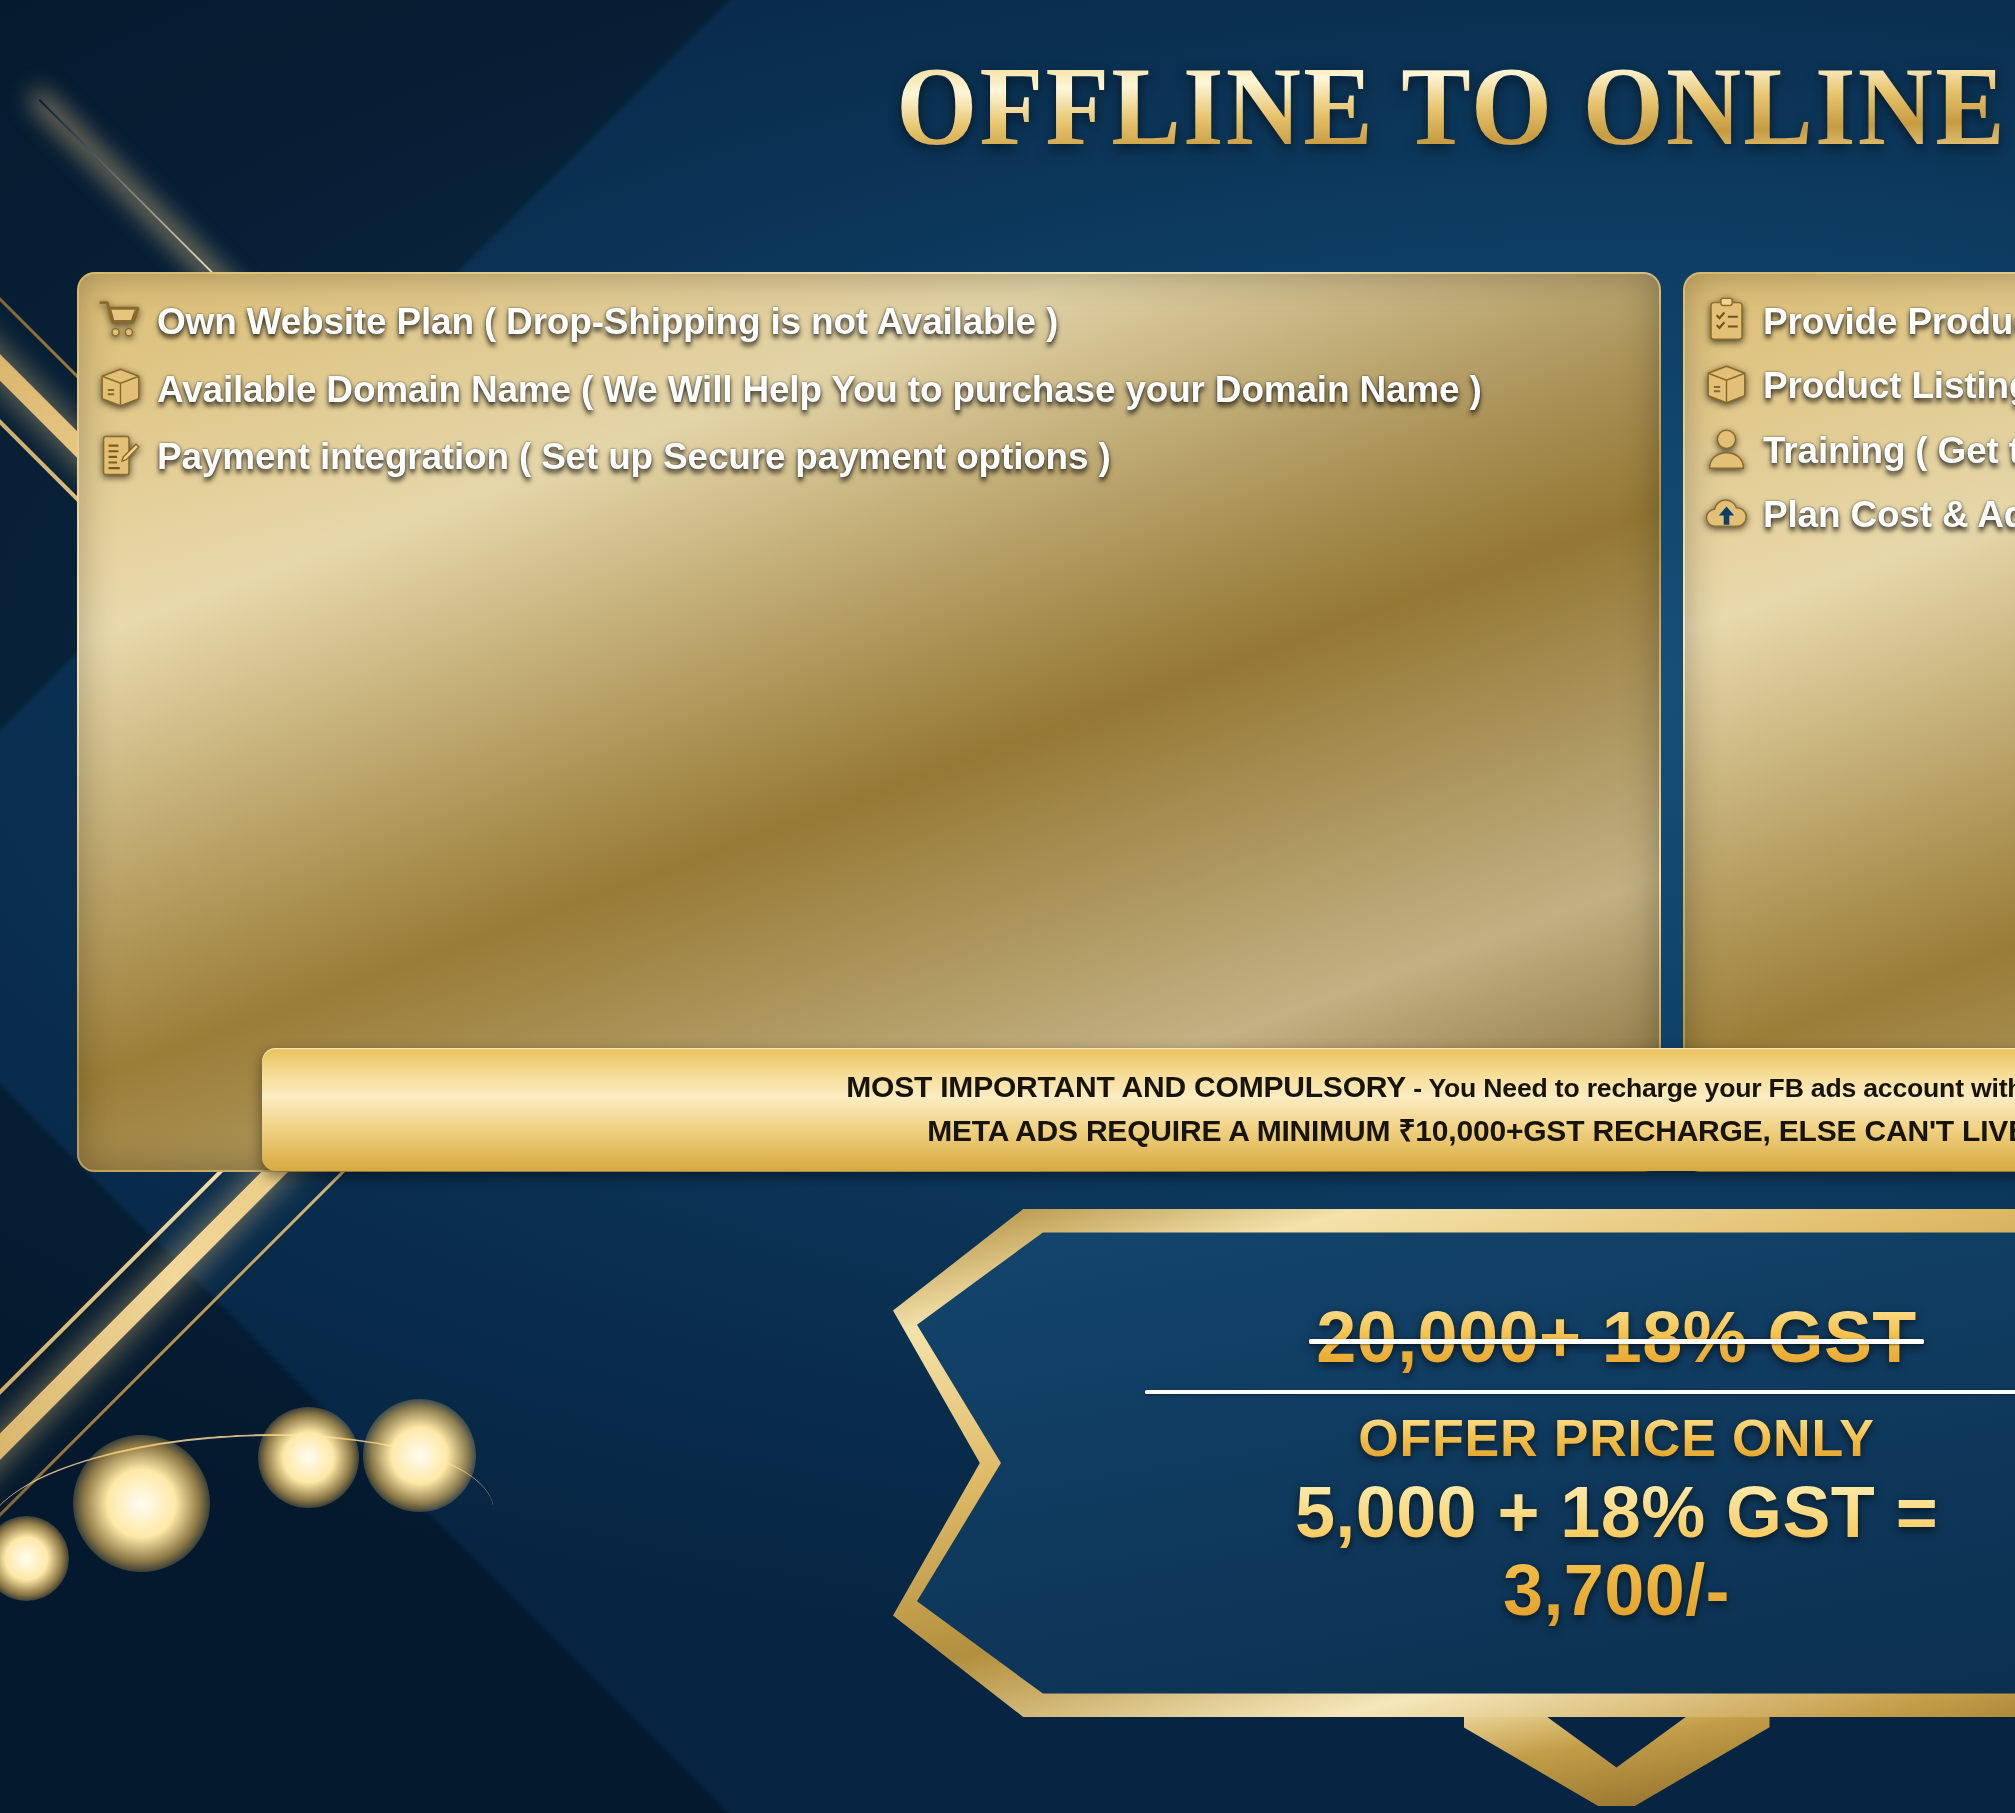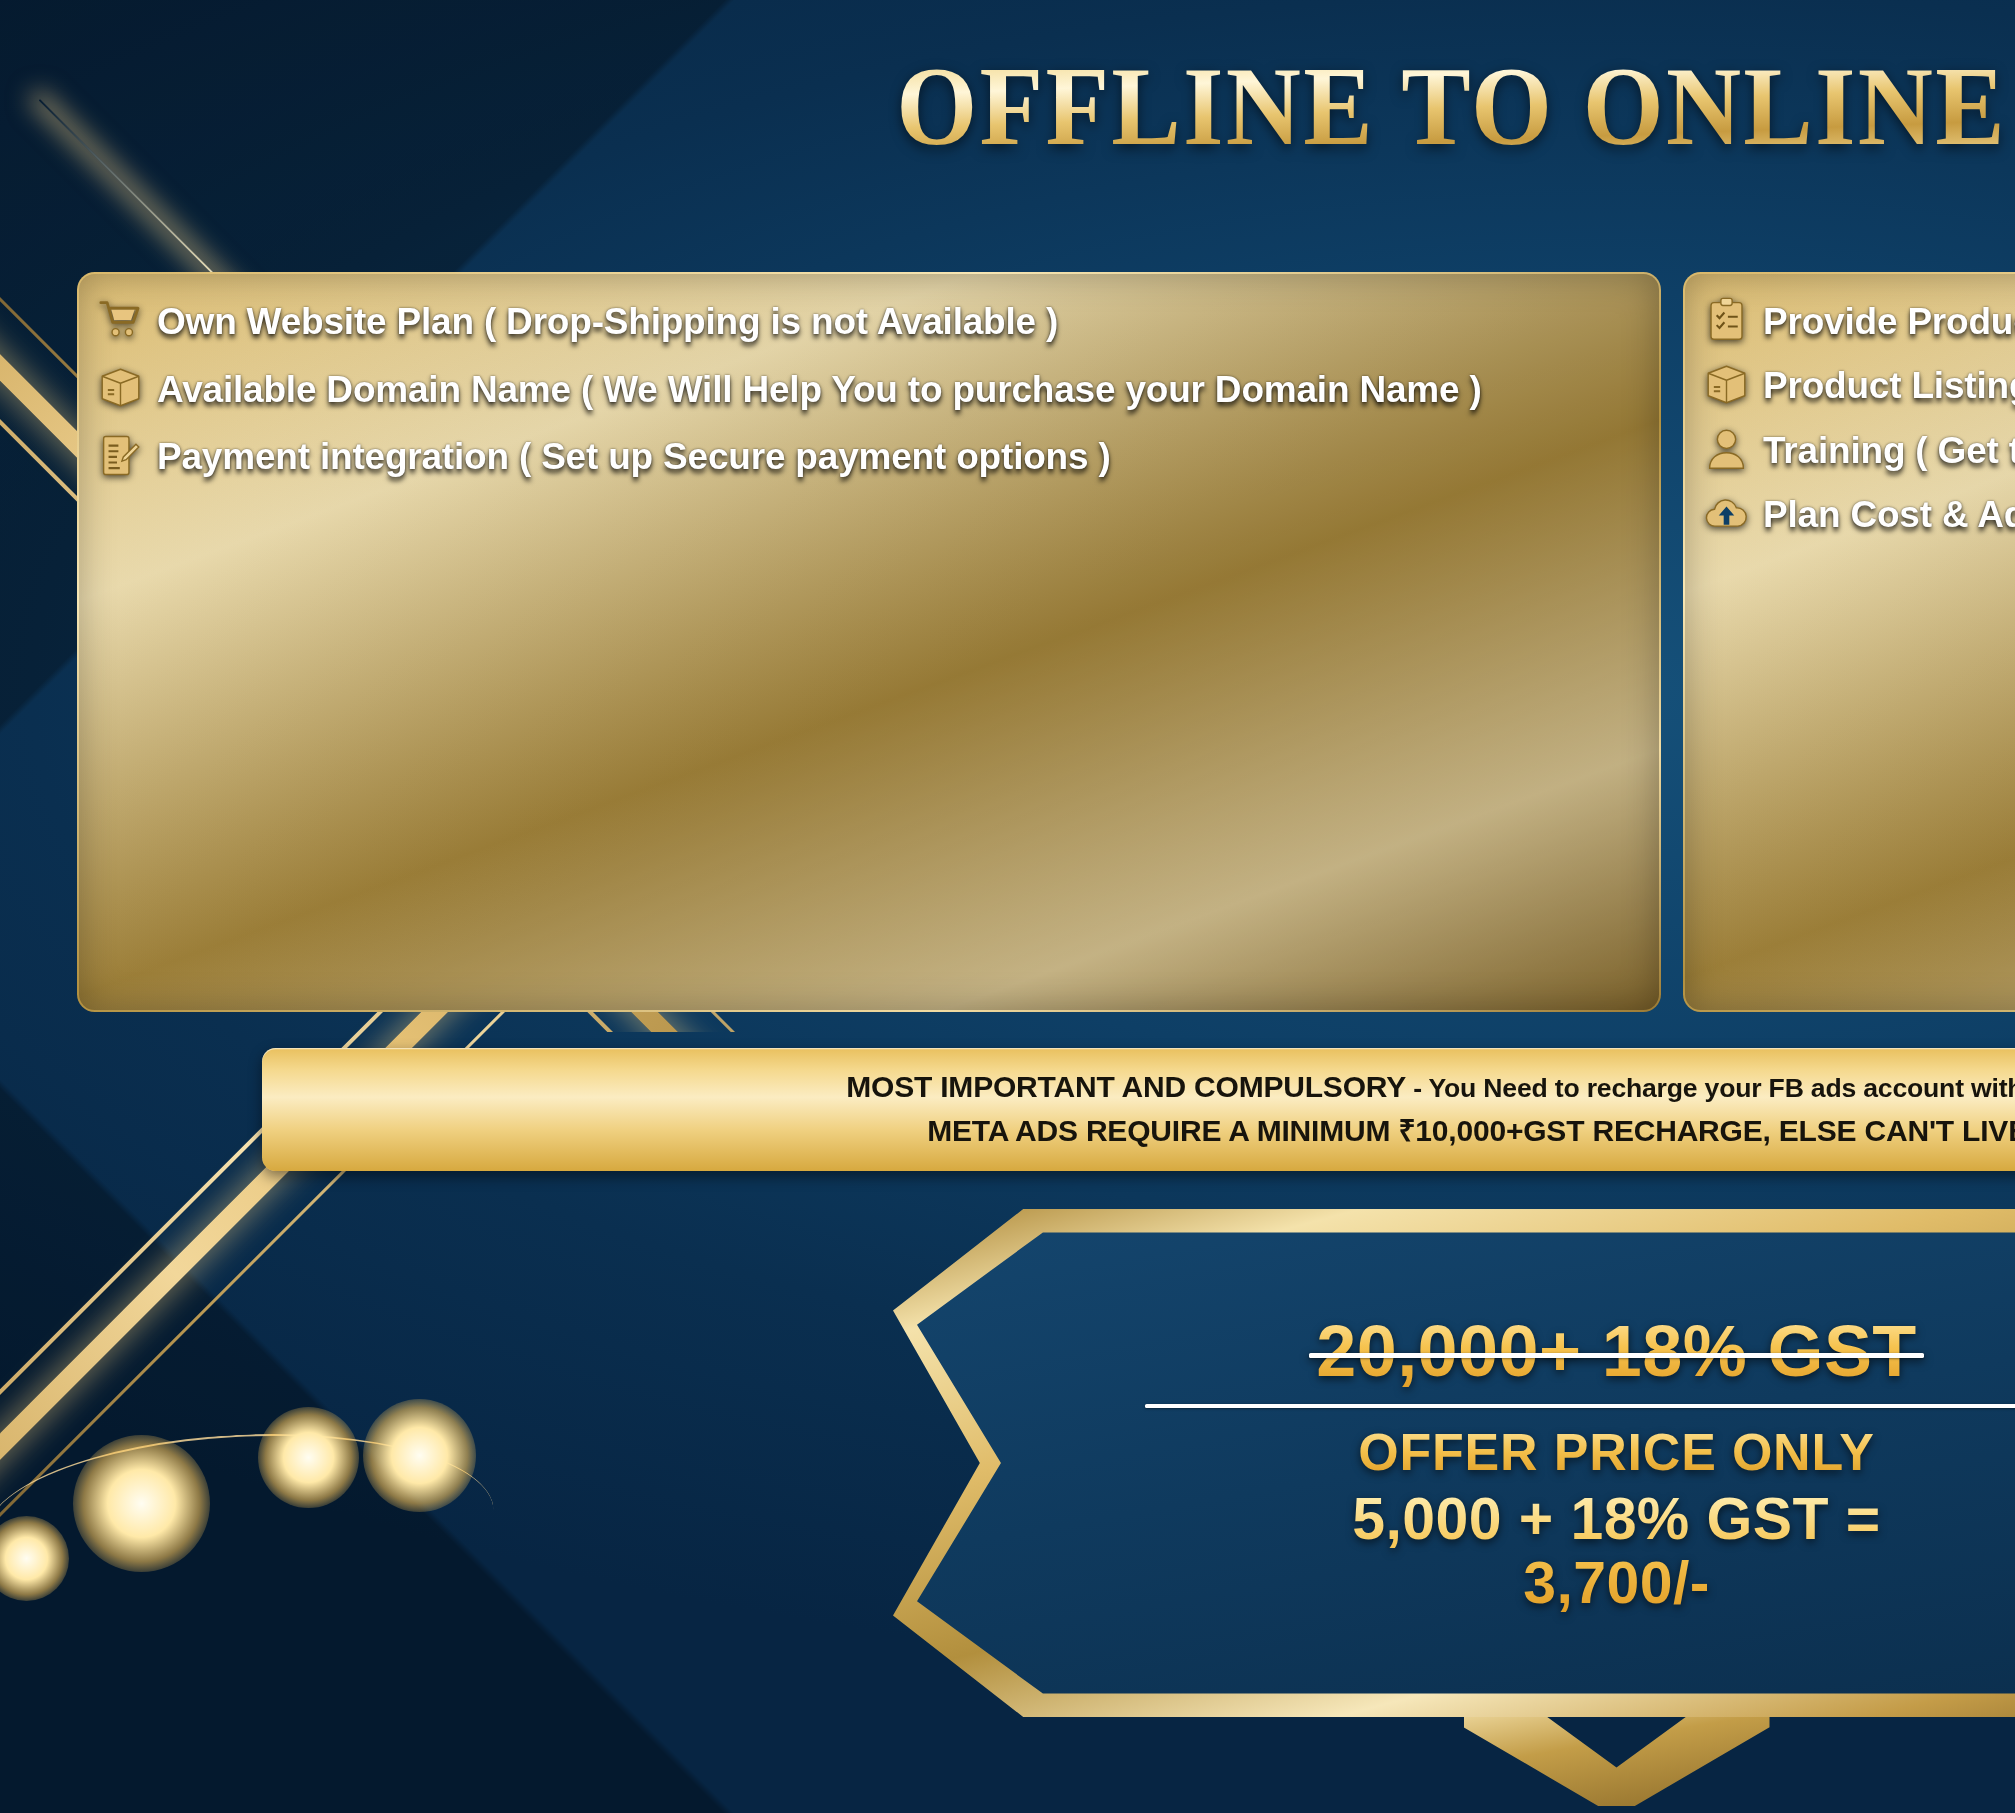--- a/index.html
+++ b/index.html
@@ -66,21 +66,21 @@
     transform:scaleX(.93);
     background:linear-gradient(178deg,#5e4418 0%,#8e6c26 7%,#f3dd9c 22%,#fff6d8 34%,#e8c56f 48%,#c79b40 62%,#f0d691 78%,#9d7a32 92%,#6a4e1c 100%);
     -webkit-background-clip:text; background-clip:text;
     color:transparent; -webkit-text-fill-color:transparent;
     filter:drop-shadow(0 4px 6.4px rgba(0,0,0,.55));
   }
 
   
   .panels { position:absolute; top:272px; left:0; width:100%; height:740px; }
   .panel {
-    position:absolute; top:0; height:740px;
+    position:absolute; top:0; height:900px;
     border:2.8px solid transparent;
     border-radius:17.7px;
     background:
       linear-gradient(150deg, rgba(255,255,255,.05) 0%, rgba(0,0,0,.16) 55%, rgba(0,0,0,.22) 100%) padding-box,
       linear-gradient(160deg,#d9b86a 0%,#f7e6b4 25%,#b2903f 55%,#f1dba2 80%,#9c7b34 100%) border-box;
     box-shadow:inset 0 0 36px rgba(0,0,0,.28);
     padding:22.6px 17.7px 0 19.3px;
   }
   .panel-left  { left:77px;  width:1584px; }
   .panel-right { left:1683px; width:1495px; }
@@ -141,21 +141,21 @@
     background:#ffffff; border-radius:1.6px; box-shadow:0 0.8px 2.4px rgba(0,0,0,.5);
   }
   .divider { width:100%; max-width:943px; height:3.6px; background:#ffffff; margin:12px 0 13.7px; border-radius:1.6px; box-shadow:0 0.8px 2.4px rgba(0,0,0,.5);}
   .price-label {
     font-size:52px; font-weight:bold; letter-spacing:0.8px;
     background:linear-gradient(180deg,#ffeaa5 0%,#f3bf4a 50%,#dd9a22 100%);
     -webkit-background-clip:text; background-clip:text; color:transparent; -webkit-text-fill-color:transparent;
     filter:drop-shadow(0 3.2px 4px rgba(0,0,0,.6));
   }
   .price-new {
-    font-size:59px; font-weight:bold; text-align:center; line-height:1.08; letter-spacing:0.4px;
+    font-size:72px; font-weight:bold; text-align:center; line-height:1.08; letter-spacing:0.4px;
     margin-top:6.4px;
     background:linear-gradient(180deg,#fff1b9 0%,#f6c450 48%,#e09c24 100%);
     -webkit-background-clip:text; background-clip:text; color:transparent; -webkit-text-fill-color:transparent;
     filter:drop-shadow(0 3.2px 4px rgba(0,0,0,.6));
   }
   .badge-tail {
     position:absolute; left:50%; transform:translateX(-50%);
     top:496px; width:306px; height:101px;
     background:linear-gradient(170deg,#f1dda4 0%,#cfa košut 1%,#c39d48 40%,#8e6d2a 100%);
     background:linear-gradient(170deg,#f1dda4 0%,#c39d48 40%,#8e6d2a 100%);

